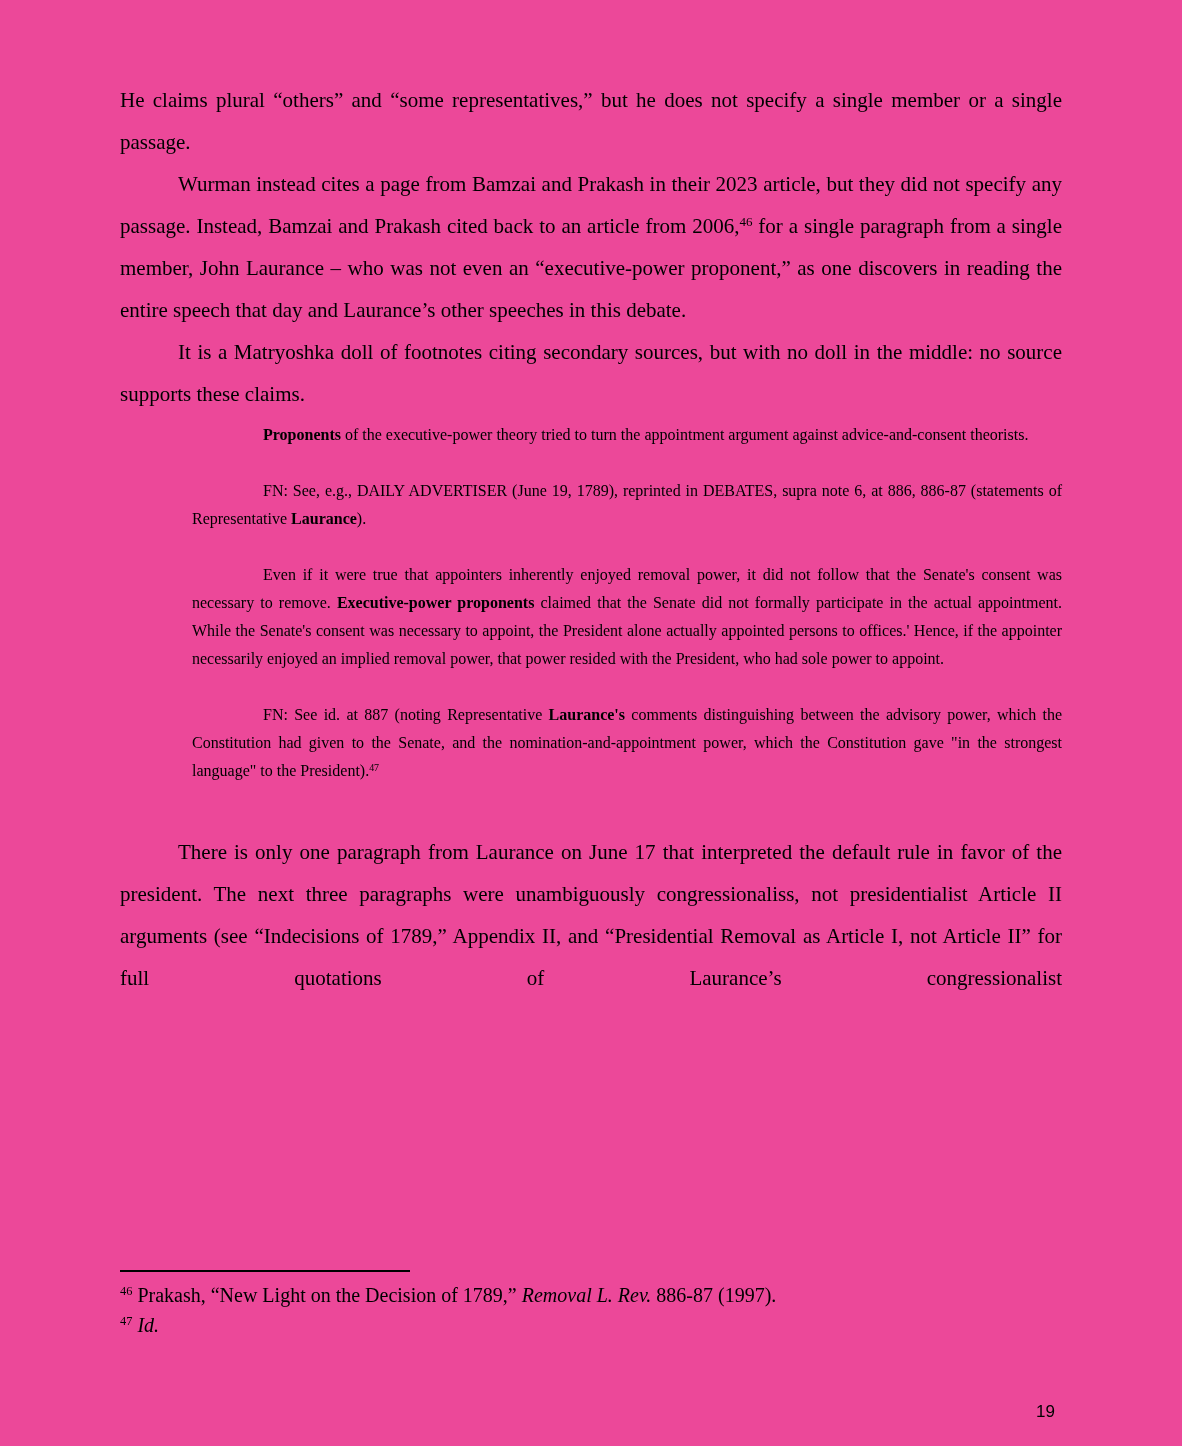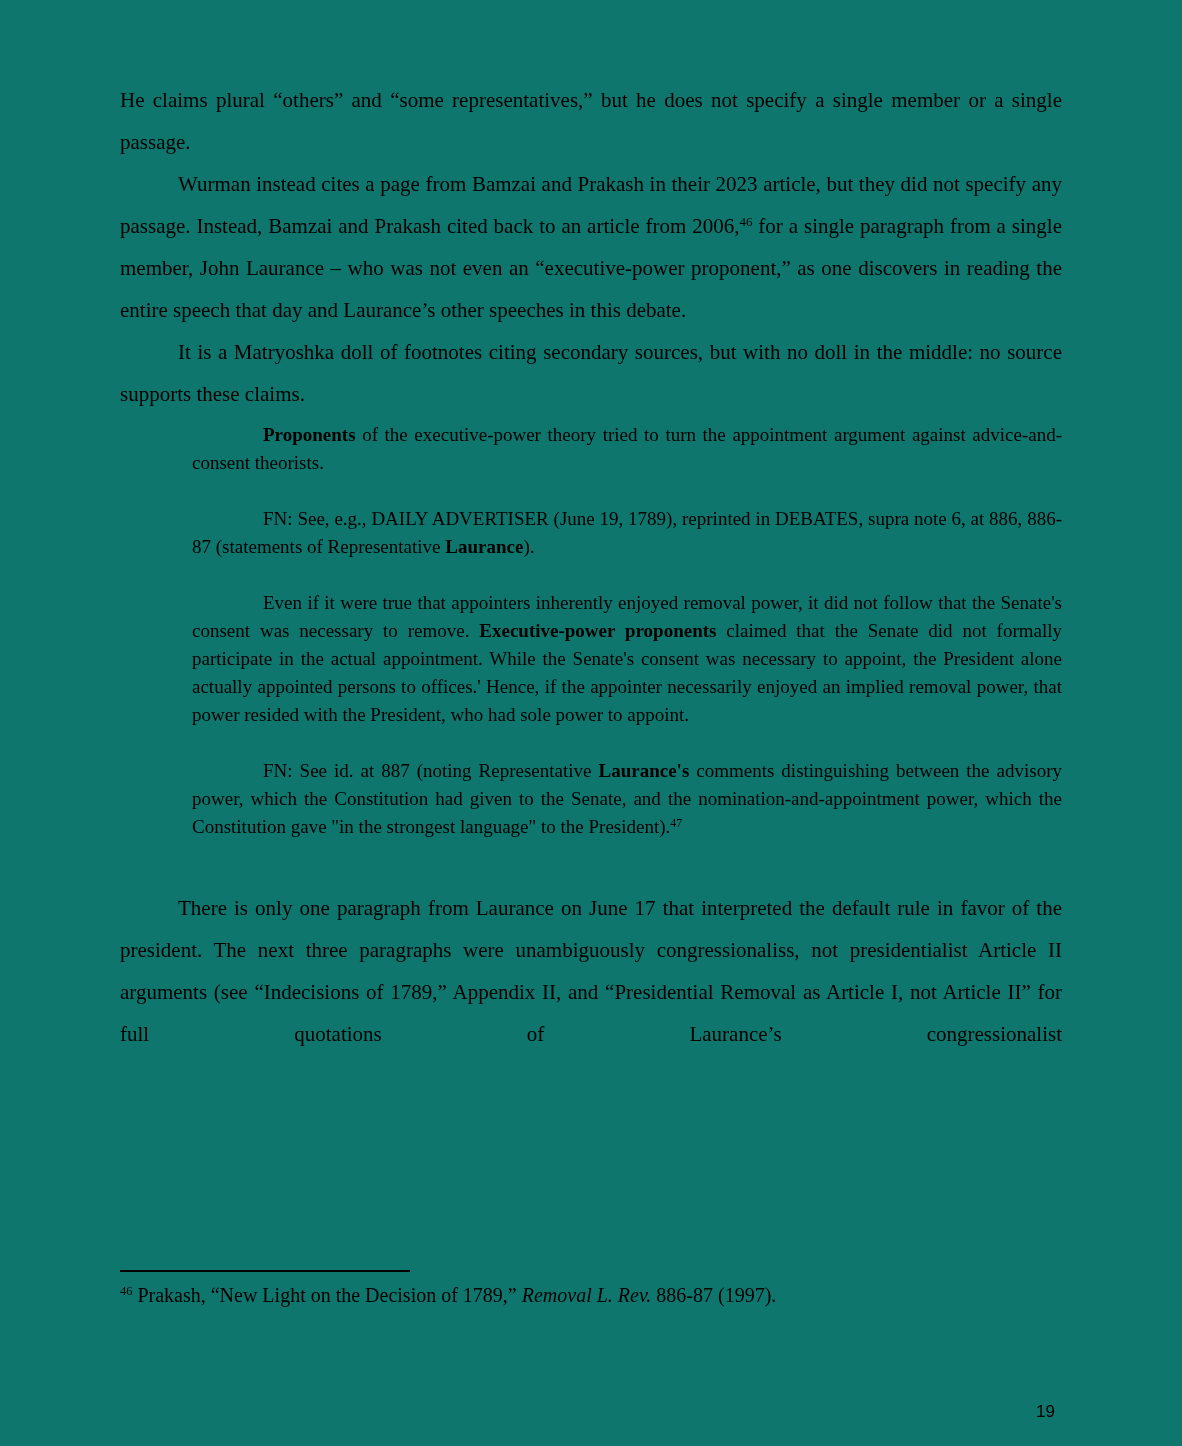--- a/index.html
+++ b/index.html
@@ -1,40 +1,40 @@
 <!DOCTYPE html>
 <html><head>
 <meta charset="utf-8">
 <style>
   html, body { margin: 0; padding: 0; background: #e8e8e8; }
   .page {
     position: relative;
     width: 1182px;
     height: 1446px;
-    background: #0f766e;
+    background: #ec4899;
     color: #000000;
     font-family: "Liberation Serif", "DejaVu Serif", serif;
     overflow: hidden;
   }
   .body-text {
     position: absolute;
     left: 120px;
     top: 79px;
     width: 942px;
     font-size: 21px;
     line-height: 42px;
     text-align: justify;
   }
   p.para { margin: 0; }
   p.para.indent { text-indent: 58px; }
   p.para.justify-last { text-align-last: justify; }
   .quote {
     margin: 0 0 28px 72px;
     width: 870px;
-    font-size: 19px;
+    font-size: 16px;
     line-height: 28px;
     text-align: justify;
     text-indent: 71px;
   }
   .quote.first { margin-top: 6px; }
   .quote.last { margin-bottom: 46px; }
   b { font-weight: bold; }
   sup.fnref {
     font-size: 0.62em;
     vertical-align: baseline;
@@ -87,17 +87,18 @@
 
     <div class="quote last"><span>FN: See id. at 887 (noting Representative </span><b>Laurance's</b><span> comments distinguishing between the advisory power, which the Constitution had given to the Senate, and the nomination-and-appointment power, which the Constitution gave "in the strongest language" to the President).</span><sup class="fnref">47</sup></div>
 
     <p class="para indent justify-last"><span>There is only one paragraph from Laurance on June 17 that interpreted the default rule in favor of the president. The next three paragraphs were unambiguously congressionaliss, not presidentialist Article II arguments (see “Indecisions of 1789,” Appendix II, and “Presidential Removal as Article I, not Article II” for full quotations of Laurance’s congressionalist</span></p>
 
   </div>
 
   <div class="footnote-area">
     <div class="fn-separator"></div>
     <p class="footnote"><sup class="fnref">46</sup> <span>Prakash, “New Light on the Decision of 1789,” </span><span class="italic">Removal L. Rev.</span><span> 886-87 (1997).</span></p>
+    <p class="footnote"><sup class="fnref">47</sup> <span class="italic">Id.</span></p>
   </div>
 
   <div class="page-number">19</div>
 
 </div>
 
 </body></html>

